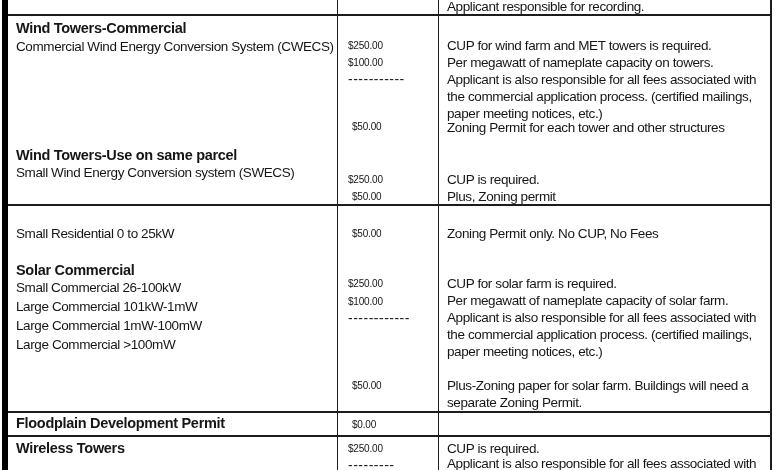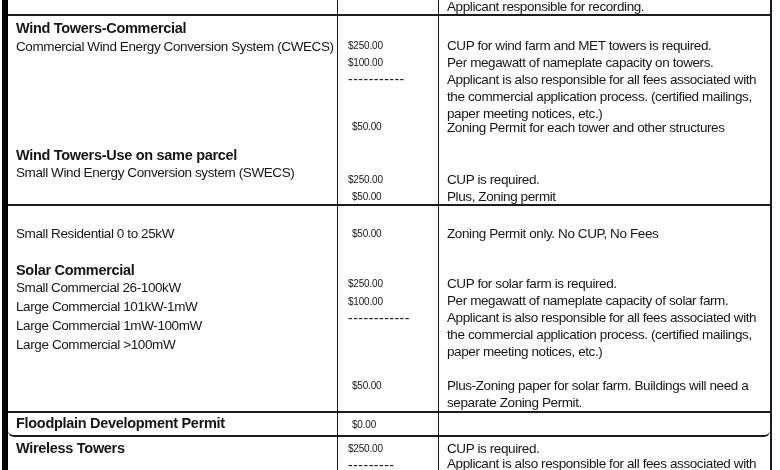--- a/index.html
+++ b/index.html
@@ -112,21 +112,21 @@
       <div class="ln" style="top:69px">CUP for solar farm is required.</div>
       <div class="ln" style="top:86px">Per megawatt of nameplate capacity of solar farm.</div>
       <div class="ln" style="top:103px">Applicant is also responsible for all fees associated with</div>
       <div class="ln" style="top:120px">the commercial application process. (certified mailings,</div>
       <div class="ln" style="top:137px">paper meeting notices, etc.)</div>
       <div class="ln" style="top:171px">Plus-Zoning paper for solar farm. Buildings will need a</div>
       <div class="ln" style="top:188px">separate Zoning Permit.</div>
     </div>
   </div>
 
-  <div class="row" style="height:24px;border-radius:6px;">
+  <div class="row" style="height:24px;">
     <div class="cell c1">
       <div class="ln b" style="top:2px">Floodplain Development Permit</div>
     </div>
     <div class="cell c2">
       <div class="ln fee ind" style="top:3px">$0.00</div>
     </div>
     <div class="cell c3"></div>
   </div>
 
   <div class="row last" style="height:33px;">

